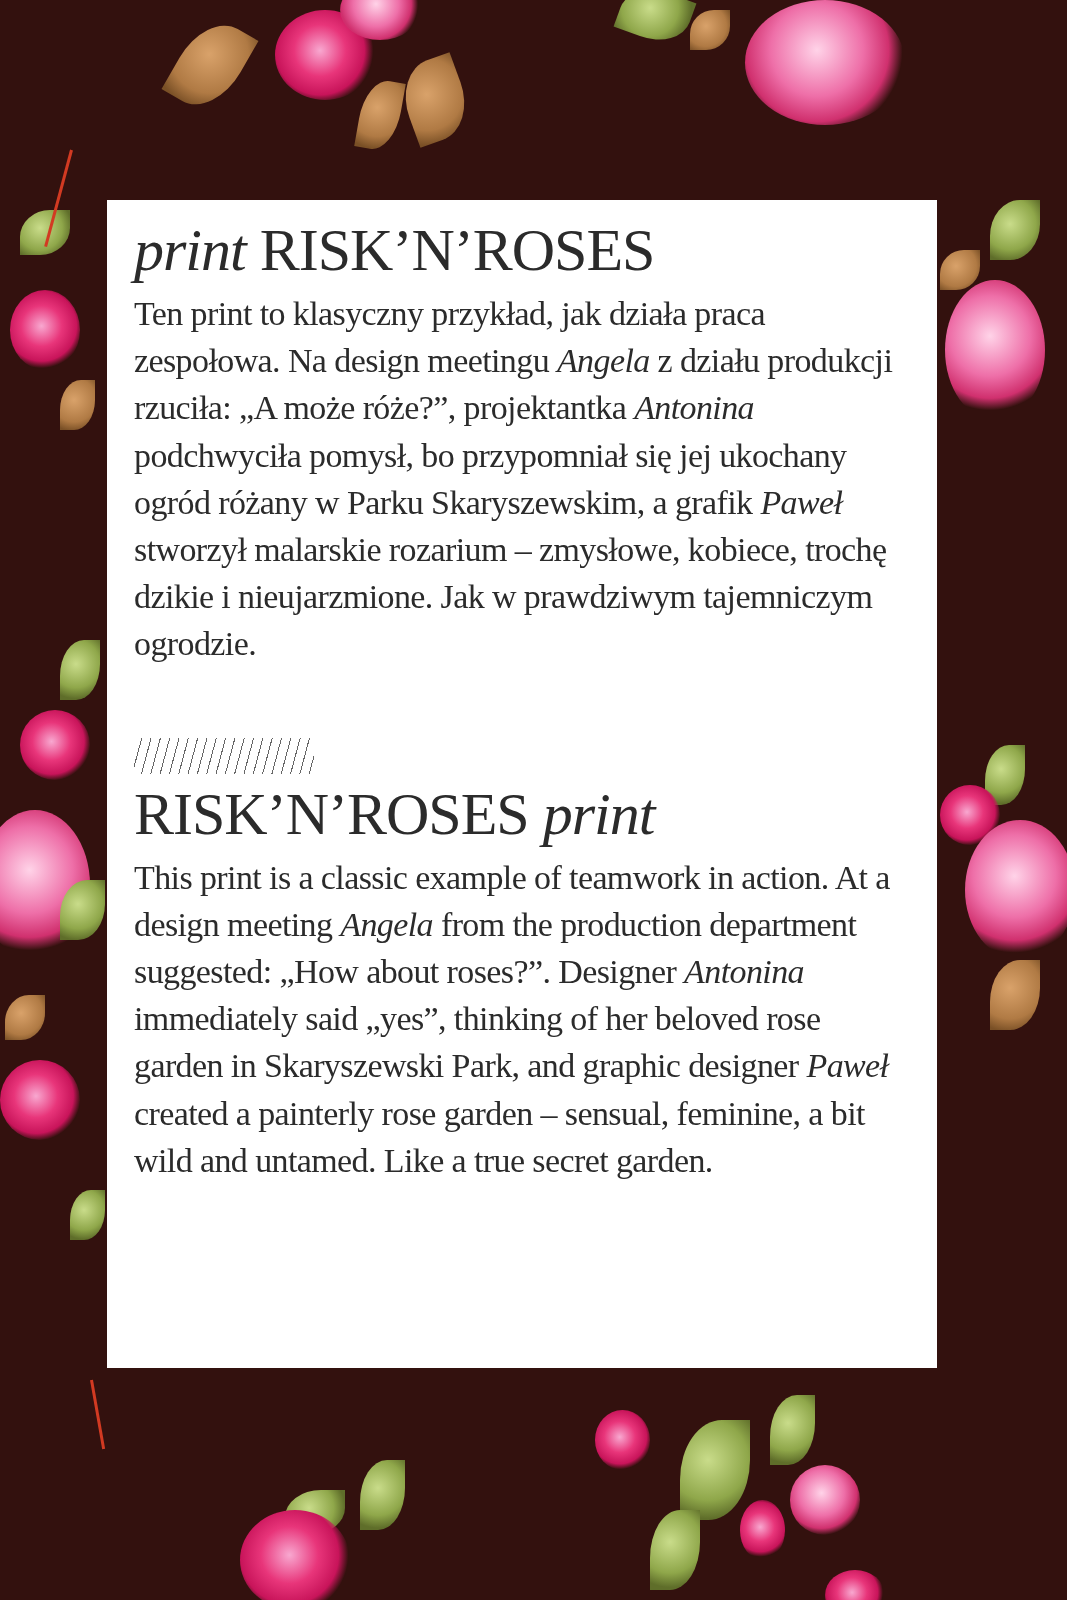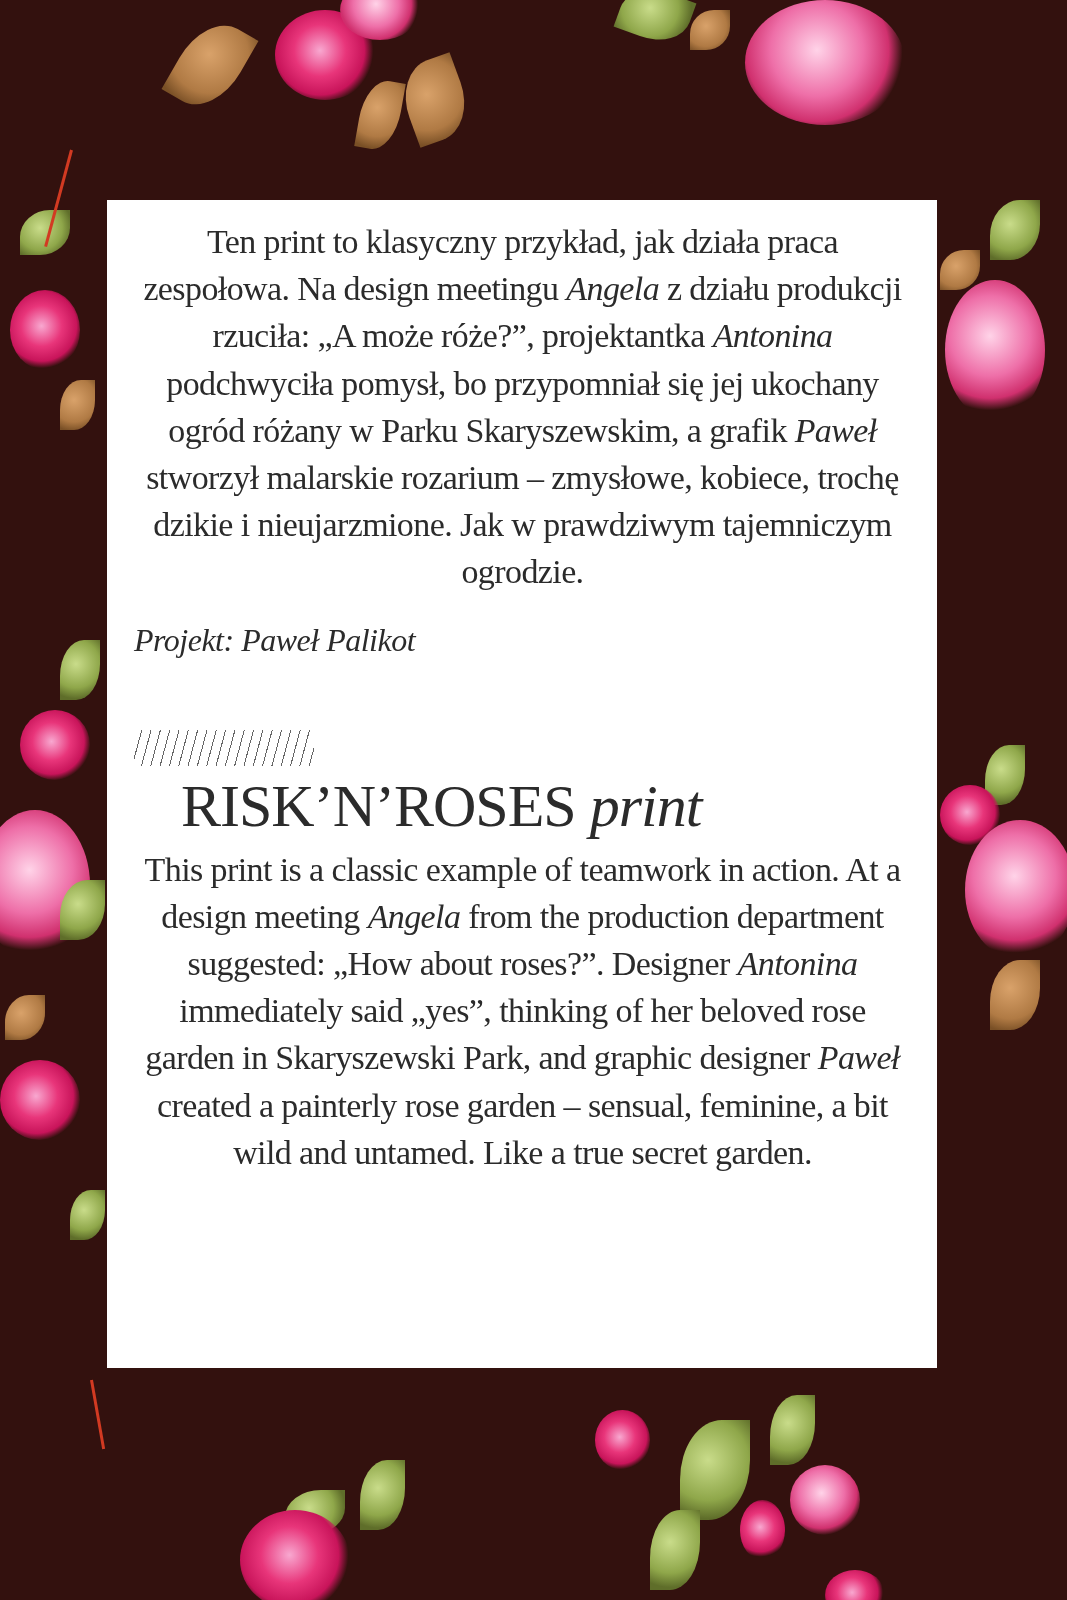--- a/index.html
+++ b/index.html
@@ -16,28 +16,28 @@
   .leaf.tan { background: radial-gradient(circle at 40% 40%, #d9a26a 0%, #b07a44 60%, #7a5026 85%); }
   .stem { position: absolute; width: 3px; background: #d23a22; transform-origin: top; }
 
   .card {
     position: absolute; left: 107px; top: 200px; width: 830px; height: 1168px;
     background: #ffffff; box-sizing: border-box; padding: 14px 26px 0 27px;
     color: #2b2b2b;
   }
   .title { font-size: 60px; line-height: 72px; margin: 0; font-weight: normal; letter-spacing: -1px; }
   .title em { font-style: italic; }
-  .body { font-size: 34px; line-height: 47.2px; margin: 4px 0 0 0; letter-spacing: -0.6px; text-align: center; }
+  .body { font-size: 34px; line-height: 47.2px; margin: 4px 0 0 0; letter-spacing: -0.6px; }
   .body em { font-style: italic; }
   .credit { font-size: 32px; font-style: italic; margin: 24px 0 0 0; line-height: 40px; letter-spacing: -0.5px; }
   .hatch {
     margin-top: 70px; width: 180px; height: 36px;
     background: repeating-linear-gradient(105deg, transparent 0 7px, #666 7px 8px, transparent 8px 9px);
   }
-  .title2 { margin-top: 4px; margin-left: 47px; }
+  .title2 { margin-top: 4px; }
 </style>
 </head>
 <body>
 
 <div>
 
   <div class="leaf tan" style="left:180px;top:20px;width:60px;height:90px;transform:rotate(30deg);"></div>
   <div class="leaf tan" style="left:405px;top:60px;width:60px;height:80px;transform:rotate(-20deg);"></div>
   <div class="leaf tan" style="left:360px;top:80px;width:40px;height:70px;transform:rotate(10deg);"></div>
   <div class="rose pink" style="left:275px;top:10px;width:100px;height:90px;"></div>
@@ -75,22 +75,22 @@
   <div class="leaf green" style="left:680px;top:1420px;width:70px;height:100px;"></div>
   <div class="leaf green" style="left:770px;top:1395px;width:45px;height:70px;"></div>
   <div class="rose light" style="left:790px;top:1465px;width:70px;height:70px;"></div>
   <div class="rose pink" style="left:740px;top:1500px;width:45px;height:60px;"></div>
   <div class="leaf green" style="left:650px;top:1510px;width:50px;height:80px;"></div>
   <div class="rose pink" style="left:825px;top:1570px;width:60px;height:50px;"></div>
 </div>
 
 <div class="card">
   <section>
+    <h1 class="title"><em>print</em><span> RISK’N’ROSES</span></h1>
     <p class="body">Ten print to klasyczny przykład, jak działa praca zespołowa. Na design meetingu <em>Angela</em> z działu produkcji rzuciła: „A może róże?”, projektantka <em>Antonina</em> podchwyciła pomysł, bo przypomniał się jej ukochany ogród różany w Parku Skaryszewskim, a grafik <em>Paweł</em> stworzył malarskie rozarium – zmysłowe, kobiece, trochę dzikie i nieujarzmione. Jak w prawdziwym tajemniczym ogrodzie.</p>
-    <p class="credit">Projekt: Paweł Palikot</p>
   </section>
 
   <div class="hatch"></div>
 
   <section>
     <h1 class="title title2"><span>RISK’N’ROSES </span><em>print</em></h1>
     <p class="body">This print is a classic example of teamwork in action. At a design meeting <em>Angela</em> from the production department suggested: „How about roses?”. Designer <em>Antonina</em> immediately said „yes”, thinking of her beloved rose garden in Skaryszewski Park, and graphic designer <em>Paweł</em> created a painterly rose garden – sensual, feminine, a bit wild and untamed. Like a true secret garden.</p>
   </section>
 </div>
 

